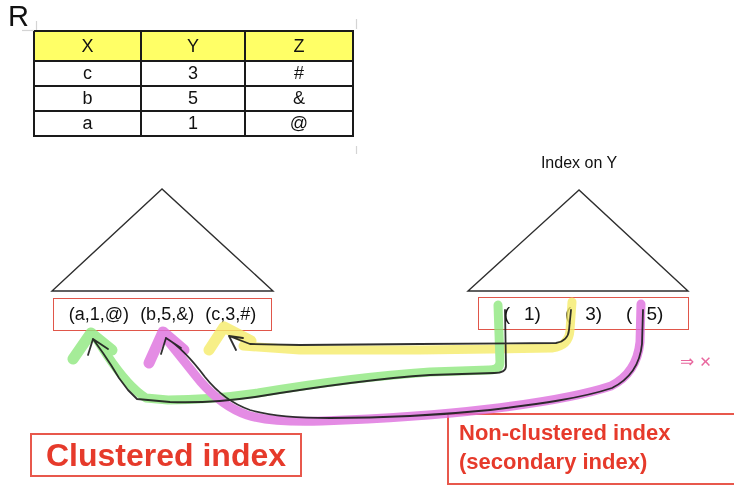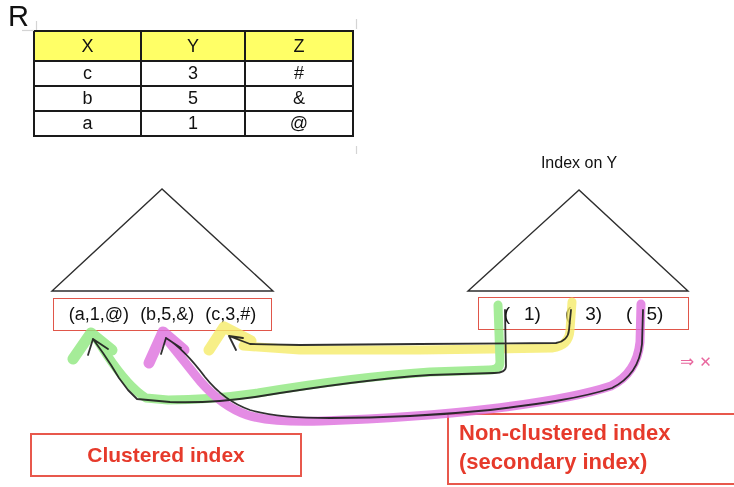--- a/index.html
+++ b/index.html
@@ -20,21 +20,21 @@
   
   .leaf-box{position:absolute;border:1.5px solid #e0564a;background:#fff;
             display:flex;align-items:center;justify-content:center;}
   .leaf-box.left{left:53px;top:298px;width:217px;height:31px;gap:11px;font-size:18px;}
   .leaf-box.right{left:478px;top:297px;width:209px;height:31px;gap:24px;font-size:19px;}
   .leaf-entry{white-space:nowrap;}
   .ptr-entry{display:inline-flex;align-items:center;}
   .ptr-gap{display:inline-block;width:14px;height:1px;}
   
   .red-label{position:absolute;border:2px solid #e8584c;color:#e63a2b;font-weight:bold;background:transparent;}
-  .red-label.clustered{left:30px;top:433px;width:268px;height:40px;font-size:21px;
+  .red-label.clustered{left:30px;top:433px;width:268px;height:40px;font-size:32px;
                        display:flex;align-items:center;justify-content:center;}
   .red-label.secondary{left:447px;top:413px;width:280px;height:65px;font-size:22px;
                        padding:3px 0 0 10px;line-height:29px;}
   
   .pink-note{position:absolute;left:680px;top:351px;color:#e8679e;font-size:17px;white-space:nowrap;}
   .pink-note .cross{margin-left:5px;font-size:15px;}
   svg.overlay{position:absolute;left:0;top:0;pointer-events:none;}
 </style>
 </head>
 <body>

